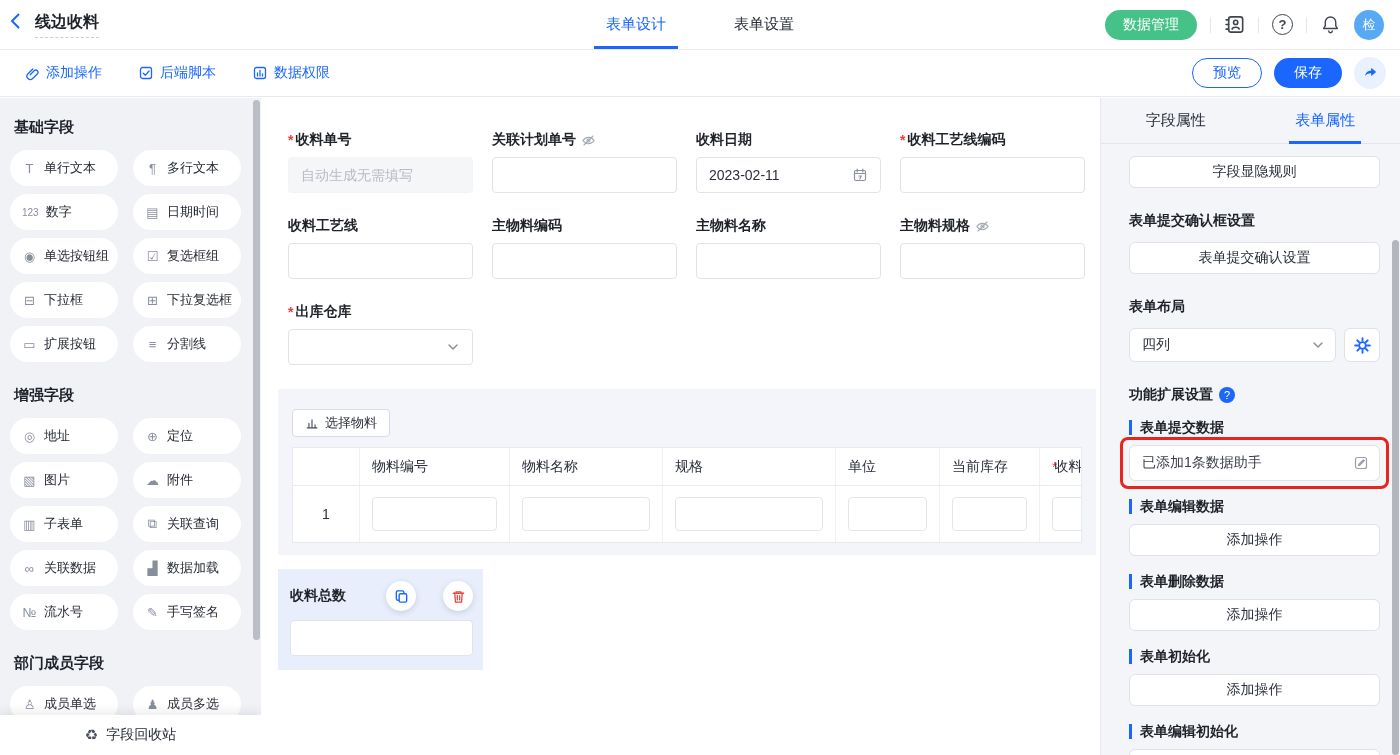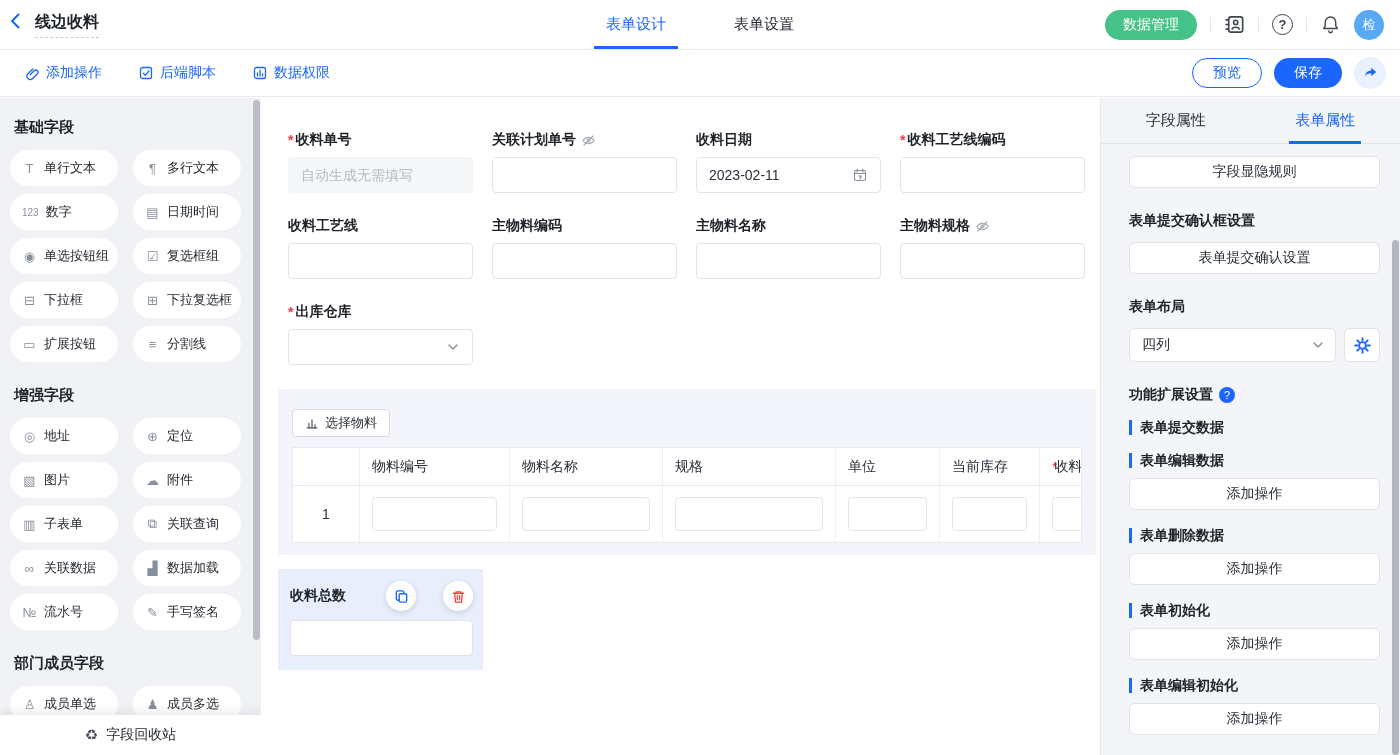--- a/index.html
+++ b/index.html
@@ -467,20 +467,30 @@
             </svg>
         </button>
       </div>
 
       <div class="rp-h4">
         <span>功能扩展设置</span>
         <span class="q-circle">?</span>
       </div>
 
       <div class="ext-label first">表单提交数据</div>
+      <div class="hl-wrap">
+        <div class="value-box">
+          <span>已添加1条数据助手</span>
+          <svg width="16" height="16" viewBox="0 0 16 16" fill="none" stroke="#9aa0ab" stroke-width="1.2" stroke-linecap="round" stroke-linejoin="round">
+              <rect x="2.5" y="2.5" width="11" height="11" rx="2"></rect>
+              <path d="M10.6 4.8l.8.8-4.6 4.6-1.3.4.4-1.3z"></path>
+            </svg>
+        </div>
+        <div class="annotation"></div>
+      </div>
 
       <div class="ext-label">表单编辑数据</div>
       <button class="rp-btn">添加操作</button>
 
       <div class="ext-label">表单删除数据</div>
       <button class="rp-btn">添加操作</button>
 
       <div class="ext-label">表单初始化</div>
       <button class="rp-btn">添加操作</button>
 

